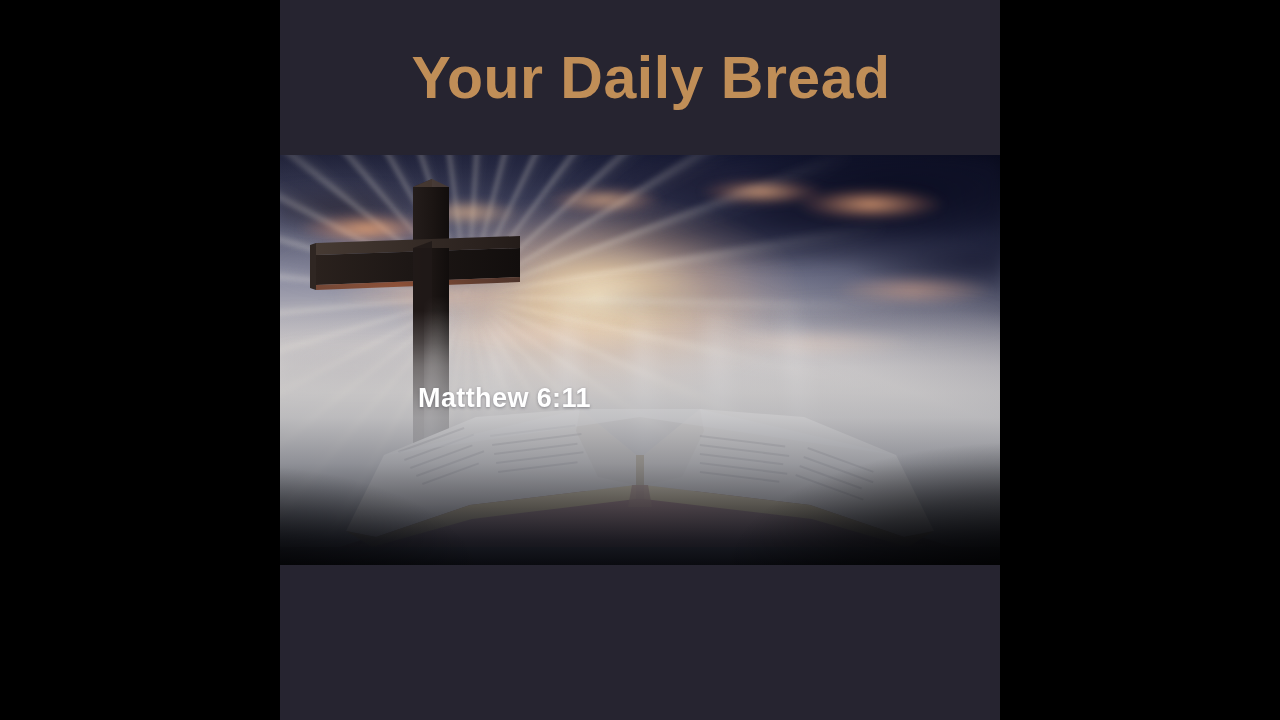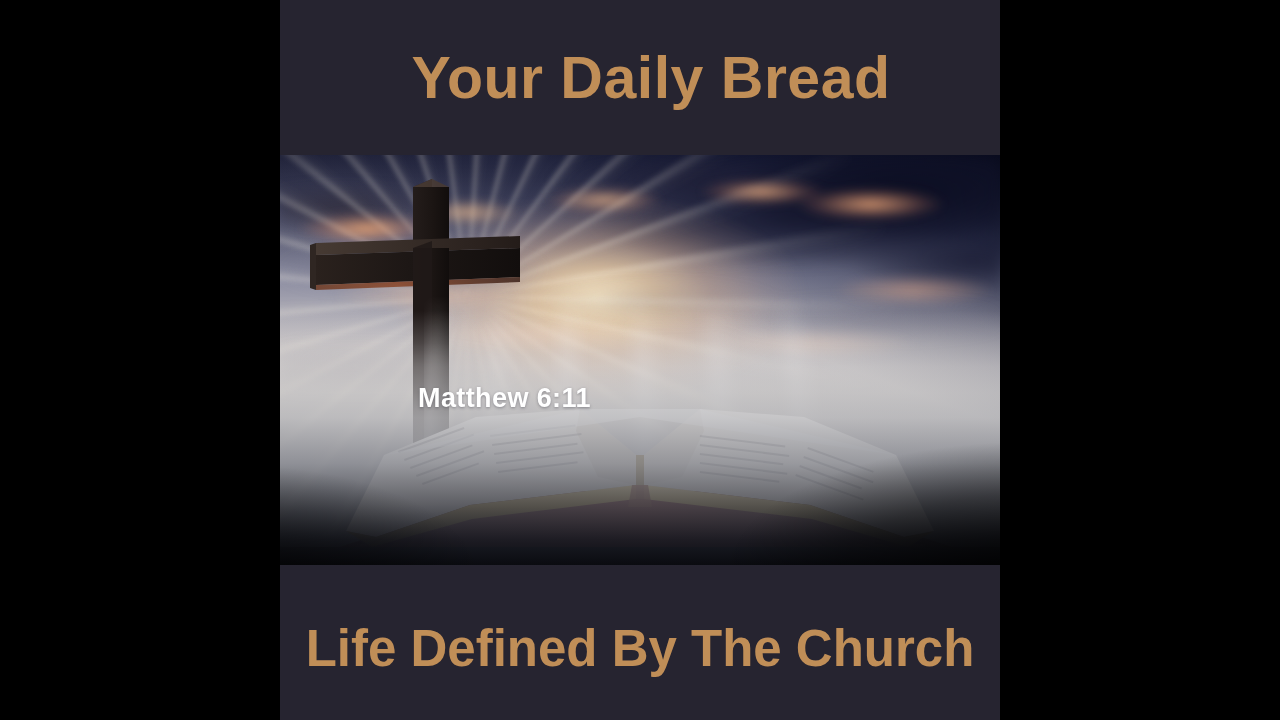--- a/index.html
+++ b/index.html
@@ -412,22 +412,19 @@
 
         <polygon points="104,300 300,254 420,254 616,300 560,292 360,262 160,292" fill="#ffffff" opacity="0.55"></polygon>
       </svg>
 
       <div class="mist"></div>
       <div class="corner-dark"></div>
 
       <div class="verse-ref">Matthew 6:11</div>
     </div>
 
-    <div class="footer-band">
-      <div class="footer-text">Life Defined By The Church</div>
-    </div>
 
   </div>
 
   <div style="position:absolute;left:0;top:0;width:280px;height:720px;background:#000;"></div>
   <div style="position:absolute;left:1000px;top:0;width:280px;height:720px;background:#000;"></div>
 
 </div>
 
 </body></html>

